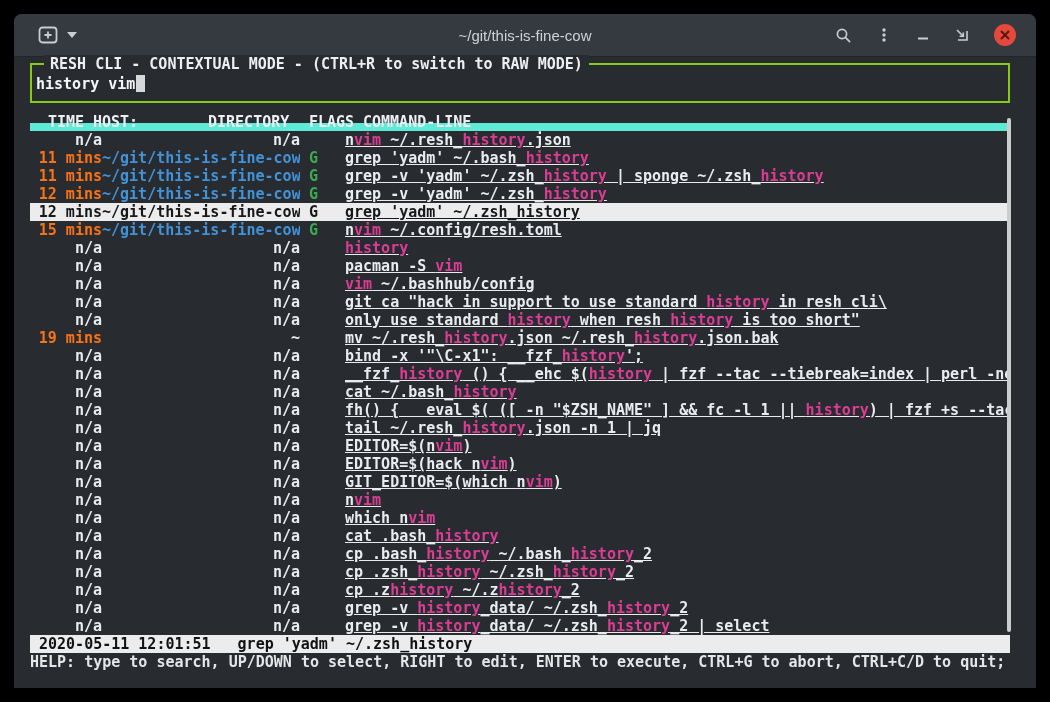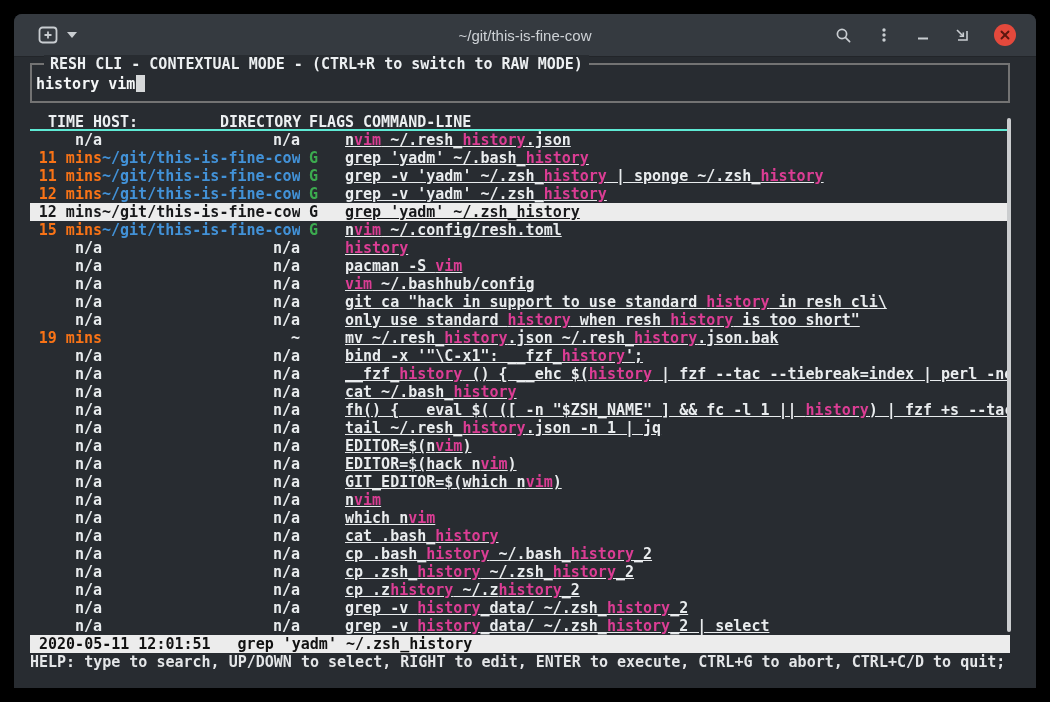--- a/index.html
+++ b/index.html
@@ -24,32 +24,32 @@
                 border-right:5px solid transparent; border-top:6px solid #c9cdd1; }
   .close-btn { width:22px; height:22px; border-radius:50%; background:#e4493c;
                display:flex; align-items:center; justify-content:center; }
 
   
   .terminal { position:absolute; top:43px; left:0; right:0; bottom:0;
               padding:4px 26px 0 16px; font-size:15px; font-weight:bold;
               color:#e9ecee; }
 
   .search-box { position:relative; margin-top:2px; height:40px;
-                border:2px solid #737373; }
+                border:2px solid #84cc16; }
   .box-label { position:absolute; top:-10px; left:12px; background:#282c31;
                padding:0 6px; font-size:15px; font-weight:bold; color:#eceff1;
                line-height:18px; white-space:pre; }
   .query-line { padding:10px 0 0 4px; white-space:pre; color:#f4f6f7; }
   .cursor { display:inline-block; width:9px; height:17px; background:#d6d8d9;
             vertical-align:-3px; margin-left:1px; }
 
   .thead { position:relative; height:18px; margin-top:10px; line-height:18px;
-           border-bottom:2px solid #5eead4; color:#eceff1; white-space:pre; }
+           border-bottom:8px solid #5eead4; color:#eceff1; white-space:pre; }
   .thead span { position:absolute; top:0; }
-  .h-time { left:18px; } .h-host { left:63px; } .h-dir { left:190px; }
+  .h-time { left:18px; } .h-host { left:63px; } .h-dir { left:178px; }
   .h-flags { left:279px; } .h-cmd { left:333px; }
 
   .tbody { width:980px; }
   .trow { display:flex; height:18px; line-height:18px; white-space:pre;
           color:#e9ecee; }
   .c-time  { width:72px;  text-align:right; flex:none; }
   .c-dir   { width:198px; text-align:right; flex:none; overflow:hidden; }
   .c-flags { width:45px;  padding-left:9px; flex:none; color:#3cab4f; }
   .c-cmd   { flex:1; overflow:hidden; white-space:pre;text-decoration:underline; }
   .recent  { color:#f97316; }

